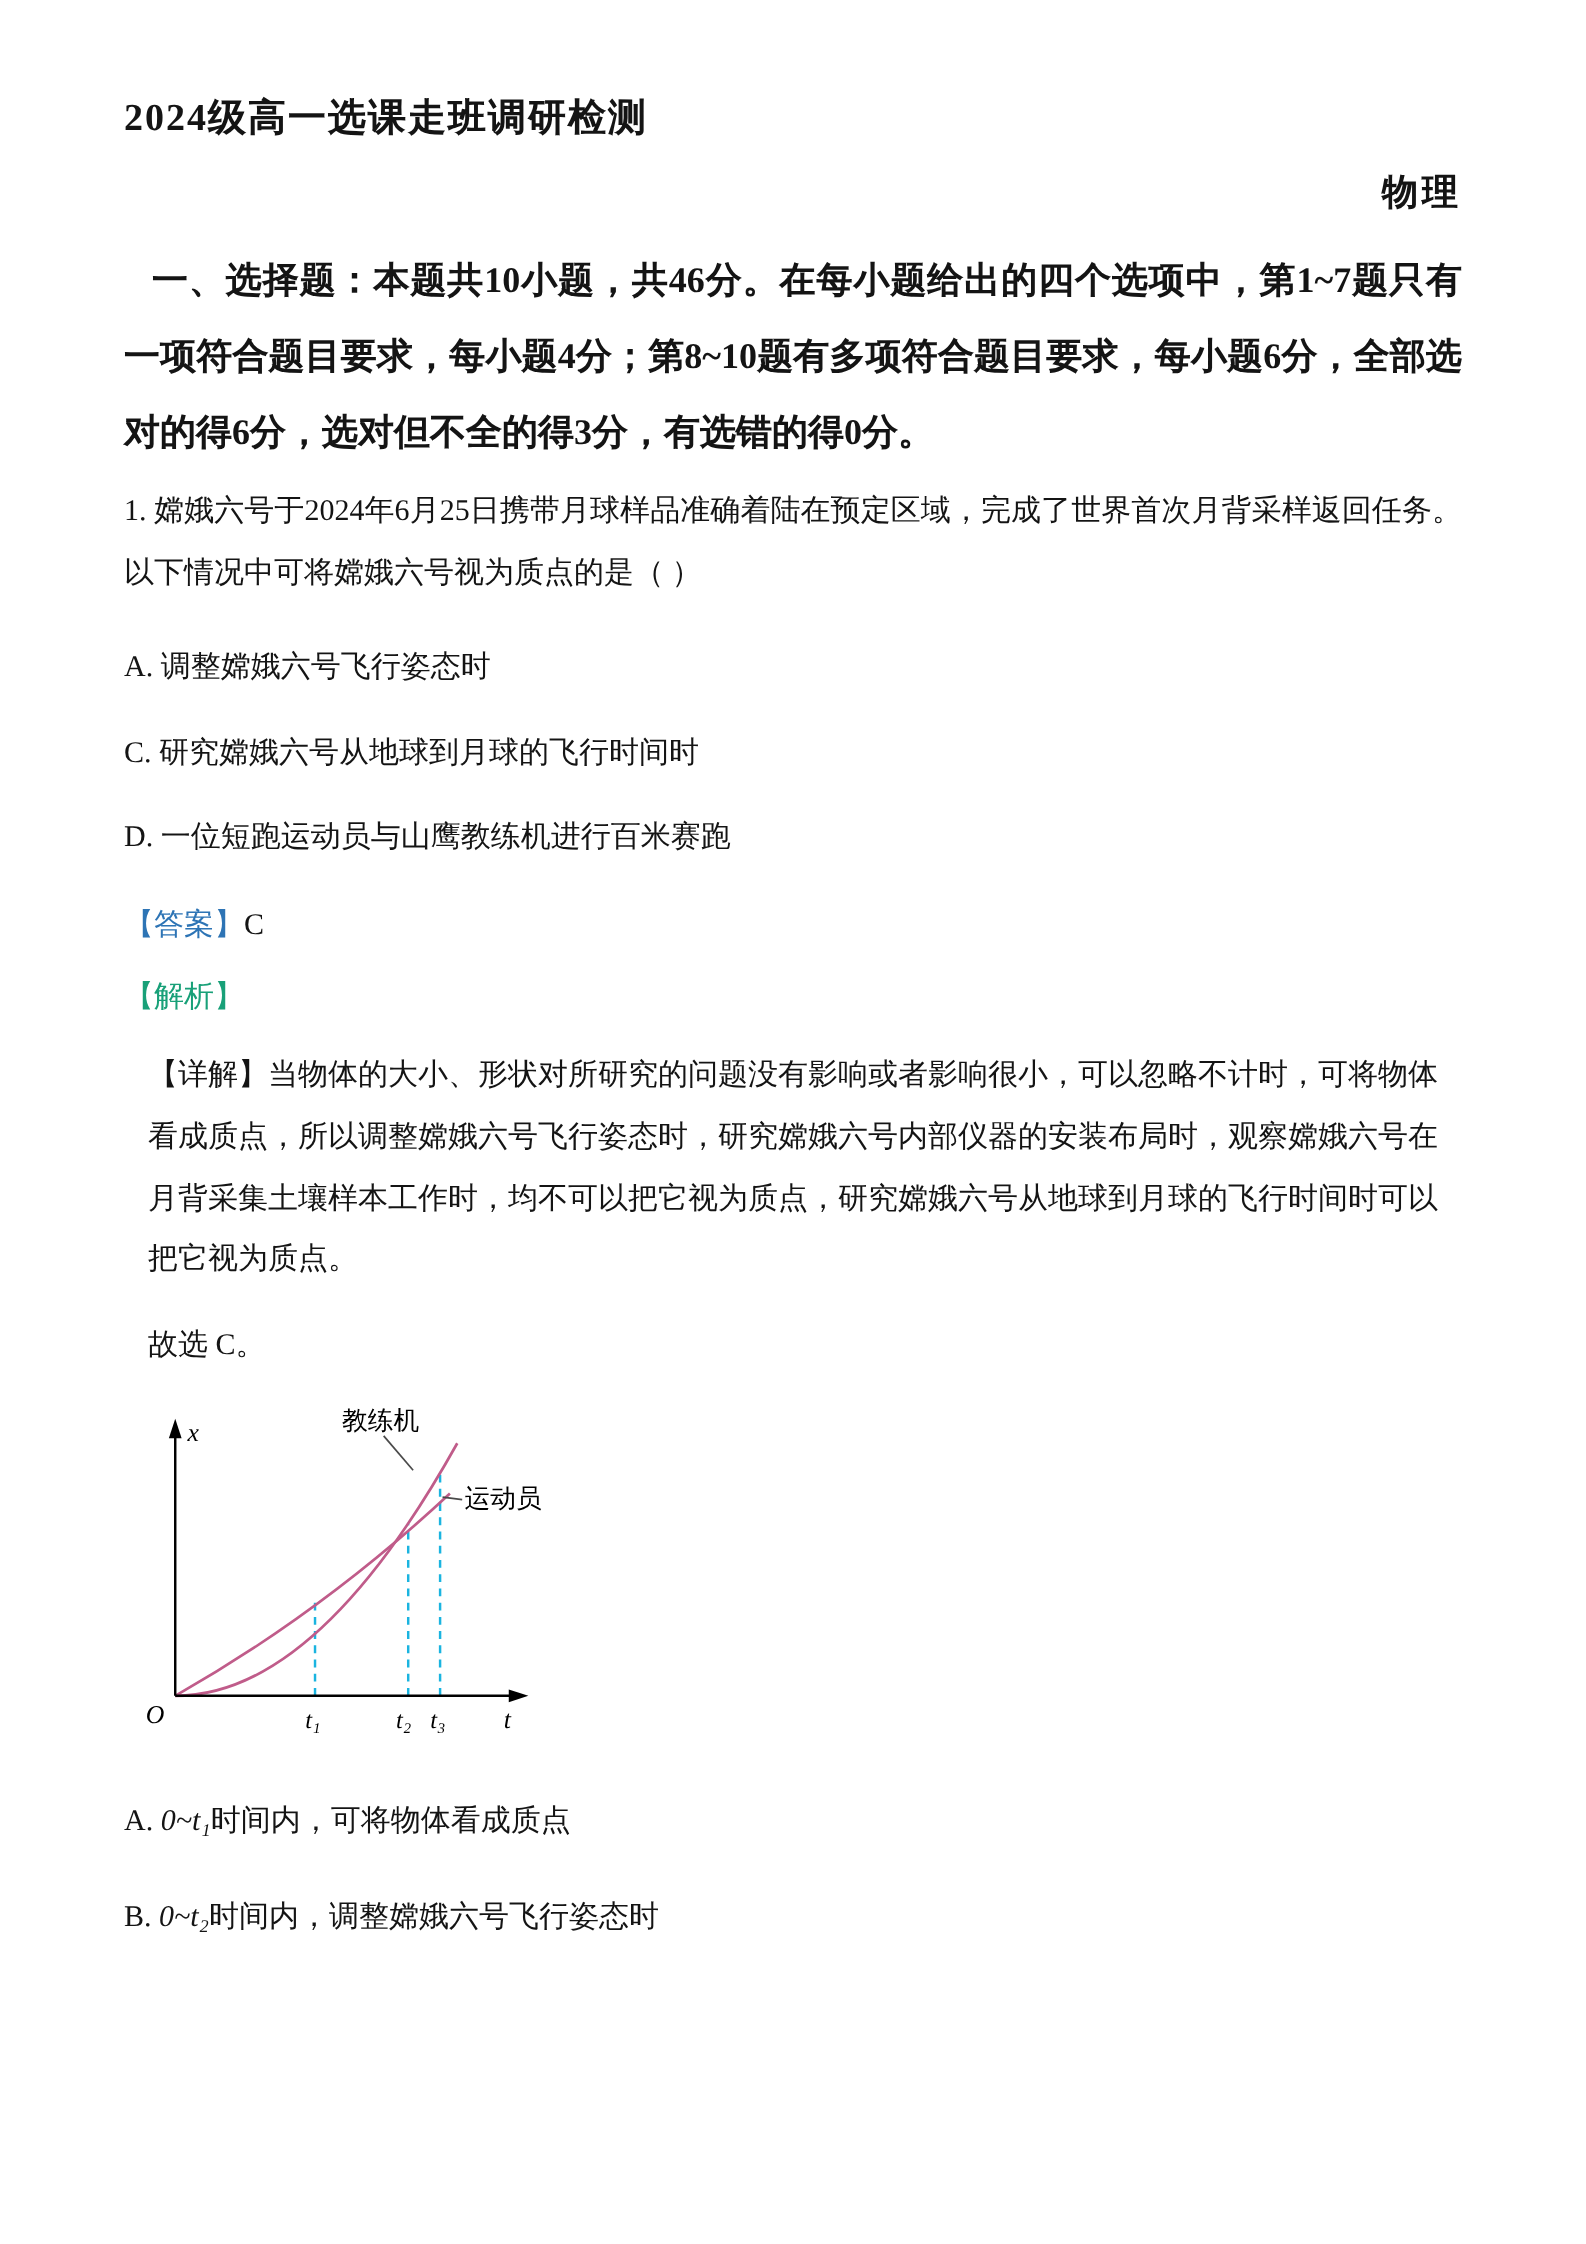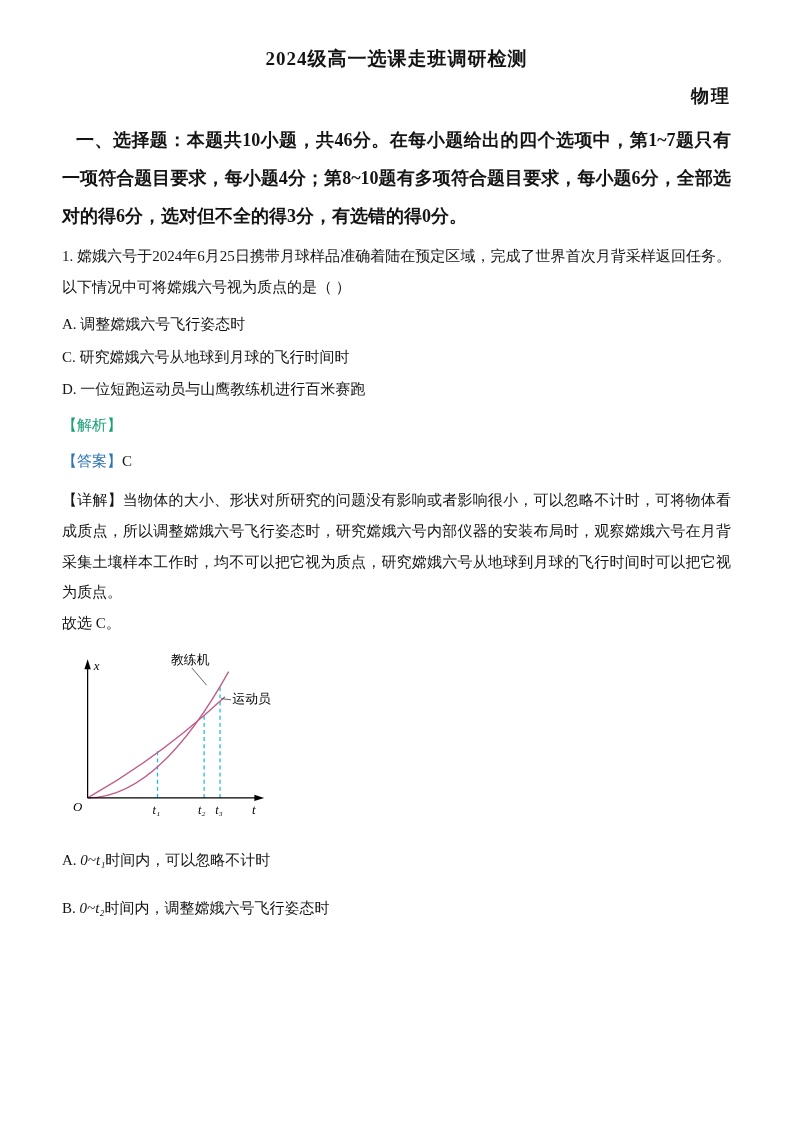--- a/index.html
+++ b/index.html
@@ -5,29 +5,29 @@
   html,body{margin:0;padding:0;background:#ffffff;}
   body{
     width:793px;height:1122px;
     font-family:"Liberation Serif","DejaVu Serif",serif;
     color:#141414;
   }
   .page{
     box-sizing:border-box;width:793px;height:1122px;
     padding:46px 62px 24px 62px;overflow:hidden;background:#fff;
   }
-  .title{font-size:19px;font-weight:700;text-align:center;margin:0 0 12px 0;letter-spacing:1px;}
+  .title{font-size:19px;font-weight:700;margin:0 0 12px 0;letter-spacing:1px;}
   .subject{font-size:18px;font-weight:700;text-align:right;margin:0 0 14px 0;letter-spacing:2px;}
   .intro{
     font-size:18px;font-weight:700;line-height:2.1;
     text-align:justify;margin:0 0 6px 0;text-indent:14px;
   }
-  .para{font-size:15px;line-height:2.05;text-align:justify;margin:0;}
+  .para{font-size:15px;line-height:2.05;text-align:justify;margin:12px;}
   .stem1{margin:2px 0 0 0;}
-  .opt{font-size:15px;line-height:1.45;margin:11px 0;}
+  .opt{font-size:15px;line-height:1.45;margin:21px 0;}
   .ansline{font-size:15px;line-height:1.5;margin:13px 0;}
   .lbl-answer{color:#2d74b5;}
   .lbl-jiexi{color:#18a078;}
   .detailp{margin-top:4px;}
   .math{font-style:italic;}
   .q2stem{margin-top:26px;line-height:2.75;}
   .opt2{font-size:15px;line-height:1.5;margin:26px 0;}
   .graph-wrap{margin:14px 0 4px 6px;}
   .graph .axis{stroke:#000;stroke-width:1;fill:none;}
   .graph .curve{stroke:#c05c8a;stroke-width:1.1;fill:none;}
@@ -46,23 +46,23 @@
   <h2 class="subject">物理</h2>
 
   <p class="intro">一、选择题：本题共10小题，共46分。在每小题给出的四个选项中，第1~7题只有一项符合题目要求，每小题4分；第8~10题有多项符合题目要求，每小题6分，全部选对的得6分，选对但不全的得3分，有选错的得0分。</p>
 
   <p class="para stem1">1. 嫦娥六号于2024年6月25日携带月球样品准确着陆在预定区域，完成了世界首次月背采样返回任务。以下情况中可将嫦娥六号视为质点的是（      ）</p>
 
   <p class="opt">A. 调整嫦娥六号飞行姿态时</p>
   <p class="opt">C. 研究嫦娥六号从地球到月球的飞行时间时</p>
   <p class="opt">D. 一位短跑运动员与山鹰教练机进行百米赛跑</p>
 
+  <p class="ansline"><span class="lbl-answer">【答案】</span><span>C</span></p>
+
   <p class="ansline"><span class="lbl-jiexi">【解析】</span></p>
-
-  <p class="ansline"><span class="lbl-answer">【答案】</span><span>C</span></p>
 
   <p class="para detailp"><span>【详解】</span><span>当物体的大小、形状对所研究的问题没有影响或者影响很小，可以忽略不计时，可将物体看成质点，所以调整嫦娥六号飞行姿态时，研究嫦娥六号内部仪器的安装布局时，观察嫦娥六号在月背采集土壤样本工作时，均不可以把它视为质点，研究嫦娥六号从地球到月球的飞行时间时可以把它视为质点。</span></p>
   <p class="para">故选 C。</p>
 
 
   <div class="graph-wrap">
     <svg class="graph" width="206" height="166" viewBox="0 0 168 135">
 
       <line class="dash" x1="73" y1="118" x2="73" y2="80"></line>
       <line class="dash" x1="111" y1="118" x2="111" y2="48"></line>
@@ -83,17 +83,17 @@
       <text class="it" x="150" y="131">t</text>
       <text class="it" x="4" y="129">O</text>
       <text x="84" y="9">教练机</text>
       <text x="134" y="41">运动员</text>
       <text class="it tick" x="69" y="131">t₁</text>
       <text class="it tick" x="106" y="131">t₂</text>
       <text class="it tick" x="120" y="131">t₃</text>
     </svg>
   </div>
 
-  <p class="opt2"><span>A. </span><span class="math">0~t₁</span><span>时间内，可以忽略不计时</span></p>
+  <p class="opt2"><span>A. </span><span class="math">0~t₁</span><span>时间内，可将物体看成质点</span></p>
   <p class="opt2"><span>B. </span><span class="math">0~t₂</span><span>时间内，调整嫦娥六号飞行姿态时</span></p>
   <p class="opt2"></p>
 
 </div>
 
 </body></html>

